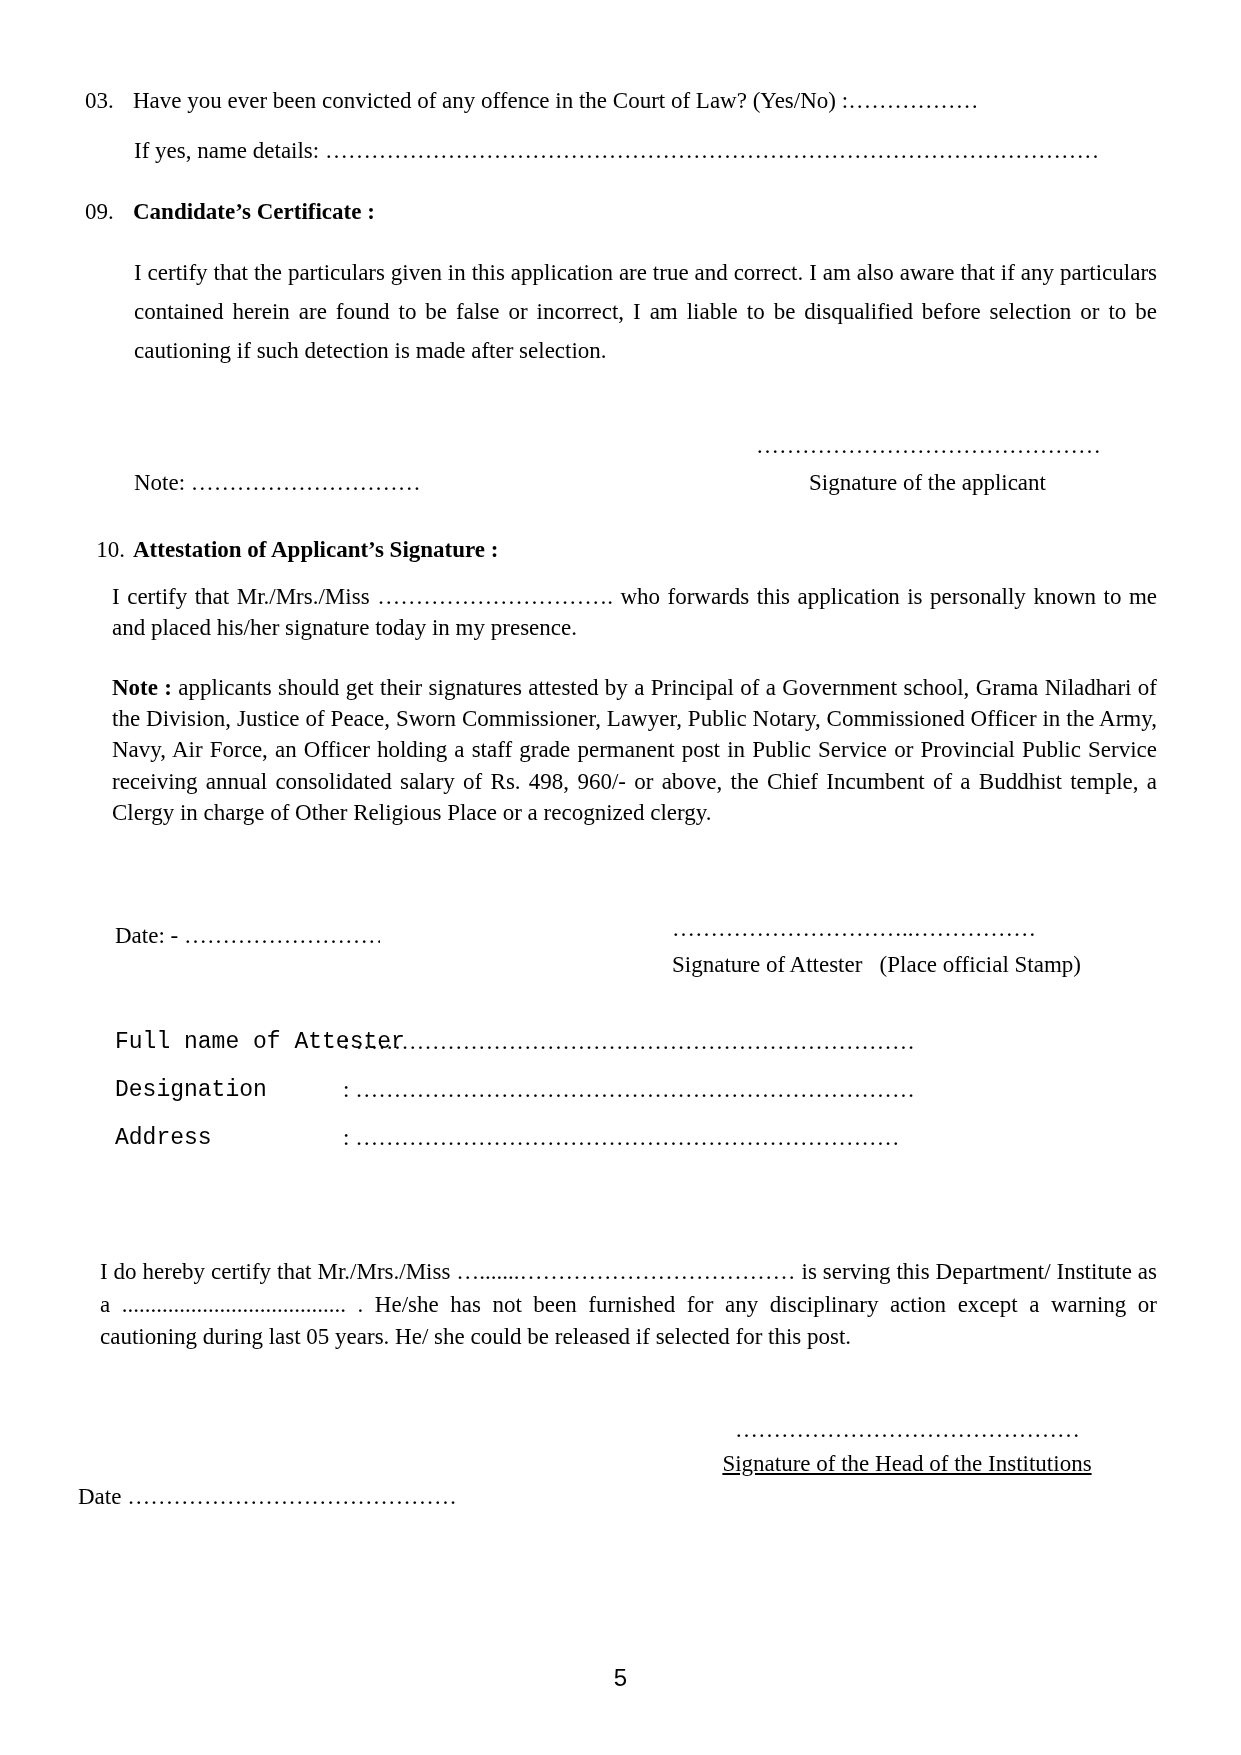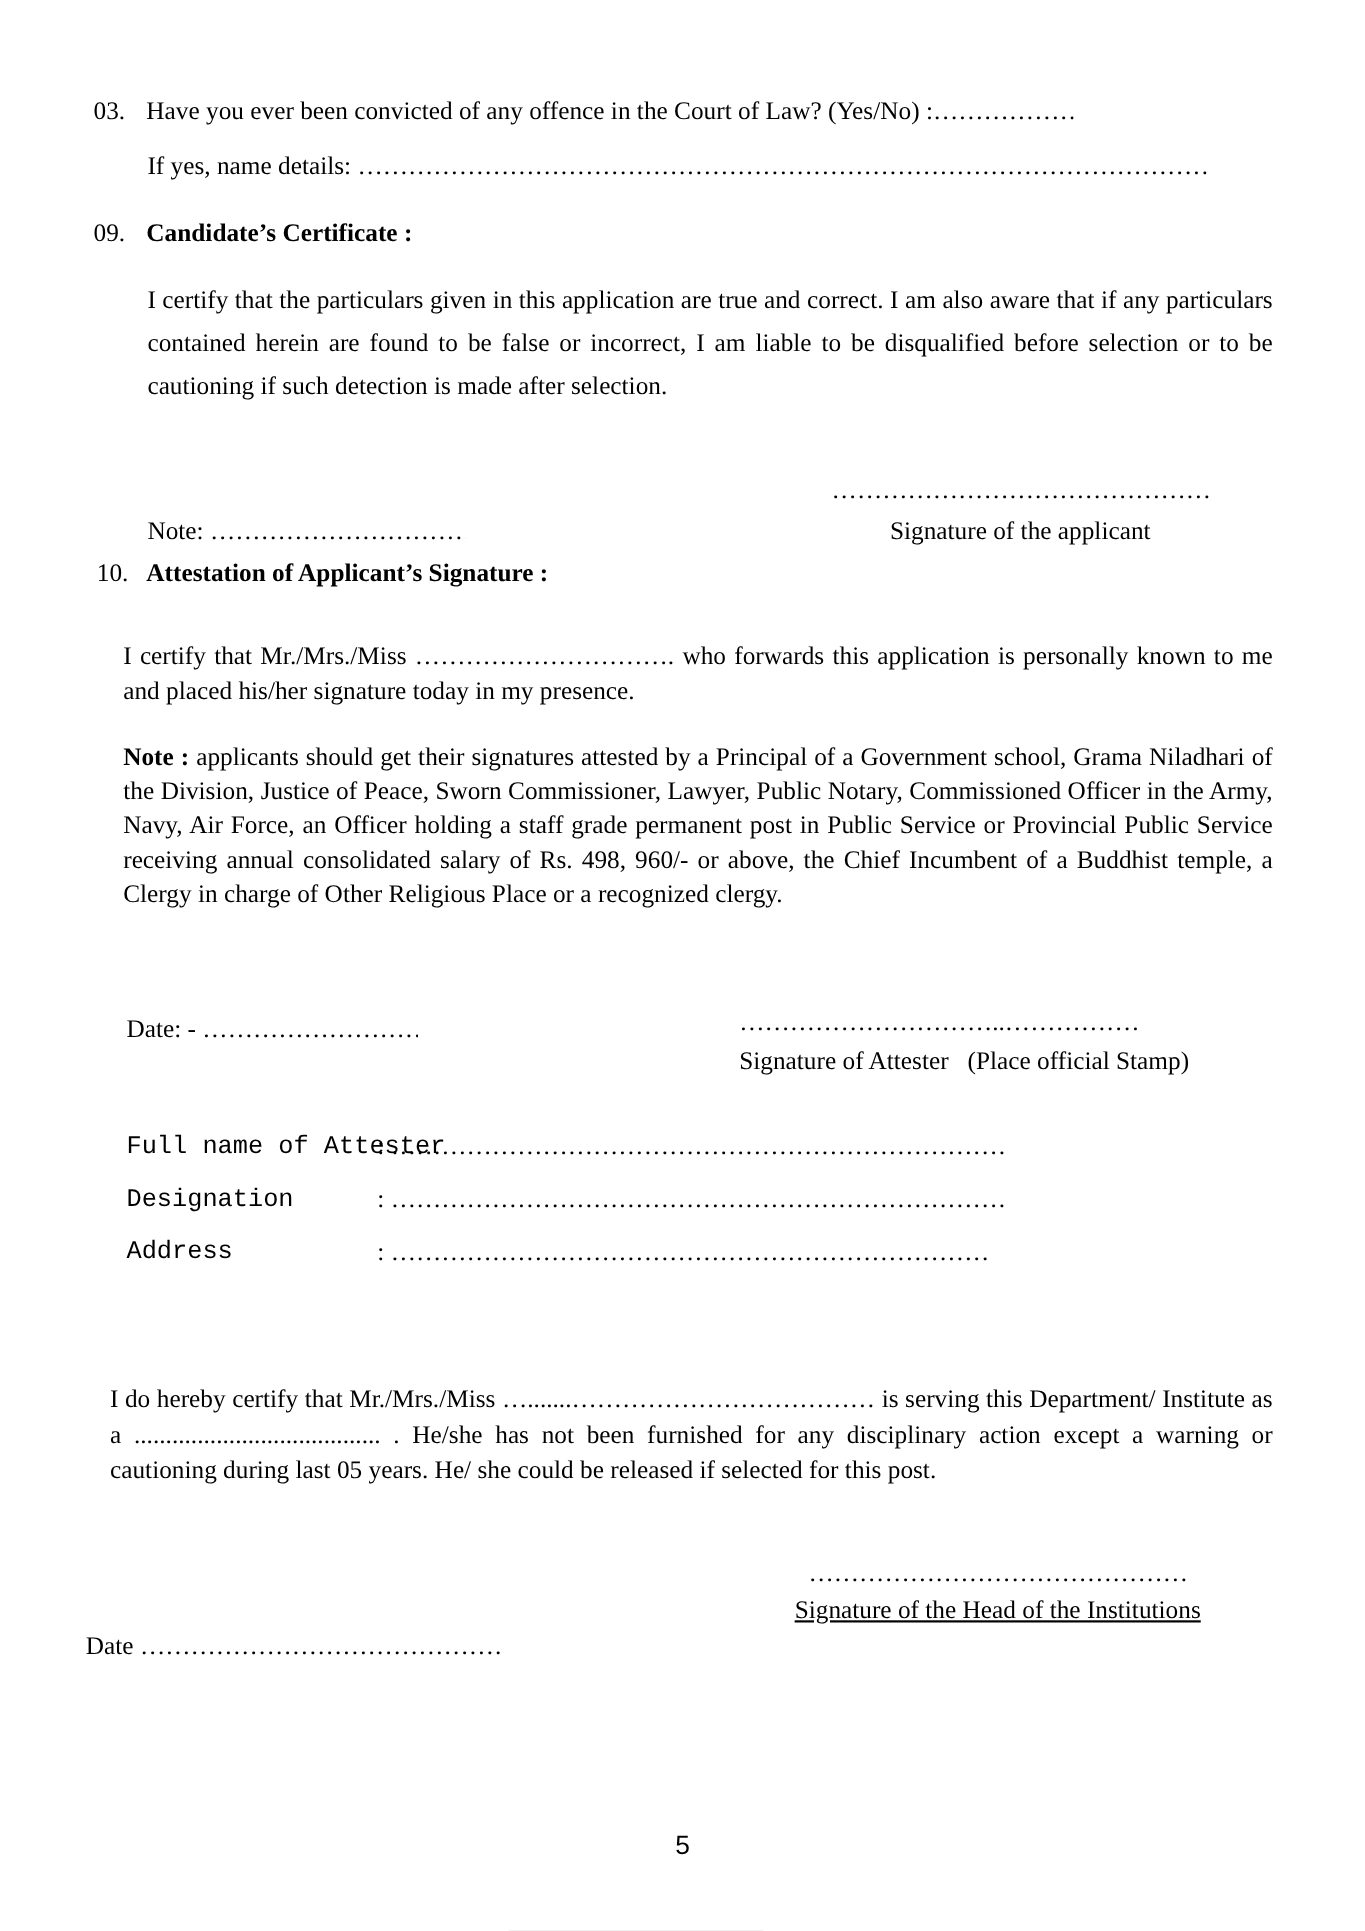--- a/index.html
+++ b/index.html
@@ -60,21 +60,21 @@
 
   <div class="abs" style="left:755px;top:432px;width:345px;text-align:center;line-height:28px;">
     <div class="dotsline" style="width:343px;margin:0 auto;">………………………………………………………………………………………………</div>
     <div style="margin-top:9px;">Signature of the applicant</div>
   </div>
 
   <div class="abs row" style="left:134px;top:468px;">
     <span>Note: </span><span class="leader ld-appdate">………………………………………………………………</span>
   </div>
 
-  <div class="abs row" style="left:88px;top:506px;">
+  <div class="abs row" style="left:88px;top:535px;text-align:center;">
     <span class="num" style="width:45px;">10.</span><span class="bold">Attestation of Applicant’s Signature :</span>
   </div>
 
   <div class="abs jp" style="left:112px;top:581px;width:1045px;line-height:31px;">
     <span>I certify that Mr./Mrs./Miss </span><span>………………………….</span><span> who forwards this application is personally known to me and placed his/her signature today in my presence.</span>
   </div>
 
   <div class="abs jp" style="left:112px;top:672px;width:1045px;line-height:31.2px;">
     <span class="bold">Note :</span><span> applicants should get their signatures attested by a Principal of a Government school,  Grama Niladhari of the Division, Justice of Peace, Sworn Commissioner, Lawyer, Public Notary, Commissioned Officer in the Army, Navy, Air Force, an Officer holding a staff grade permanent post in Public Service or Provincial Public Service receiving annual consolidated salary of Rs. 498, 960/- or above, the Chief Incumbent of a Buddhist temple, a Clergy in charge of Other Religious Place or a recognized clergy.</span>
   </div>

